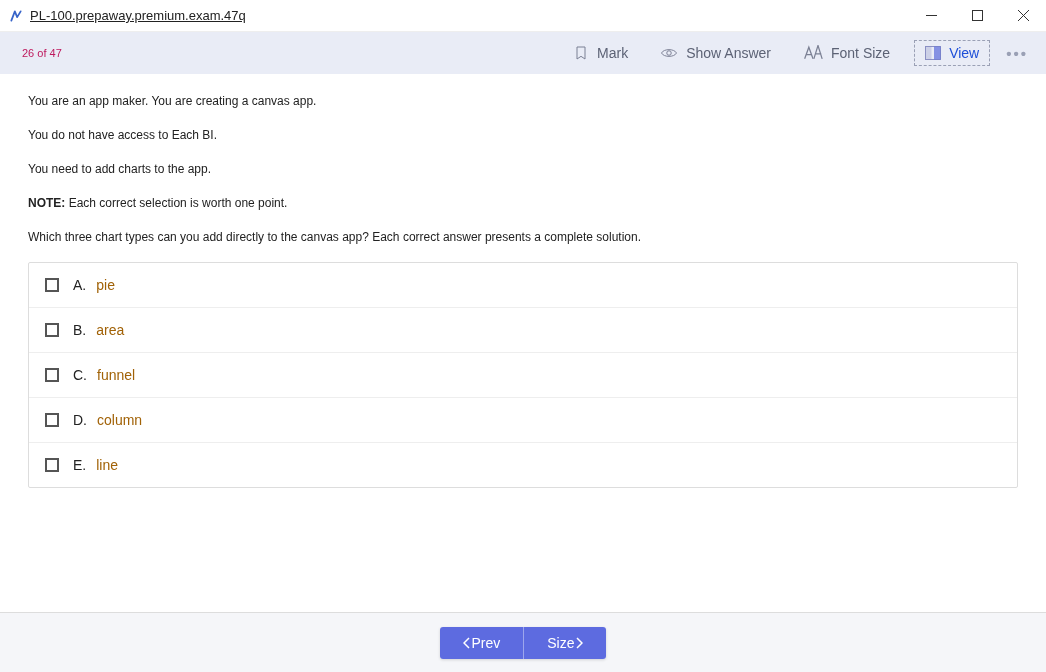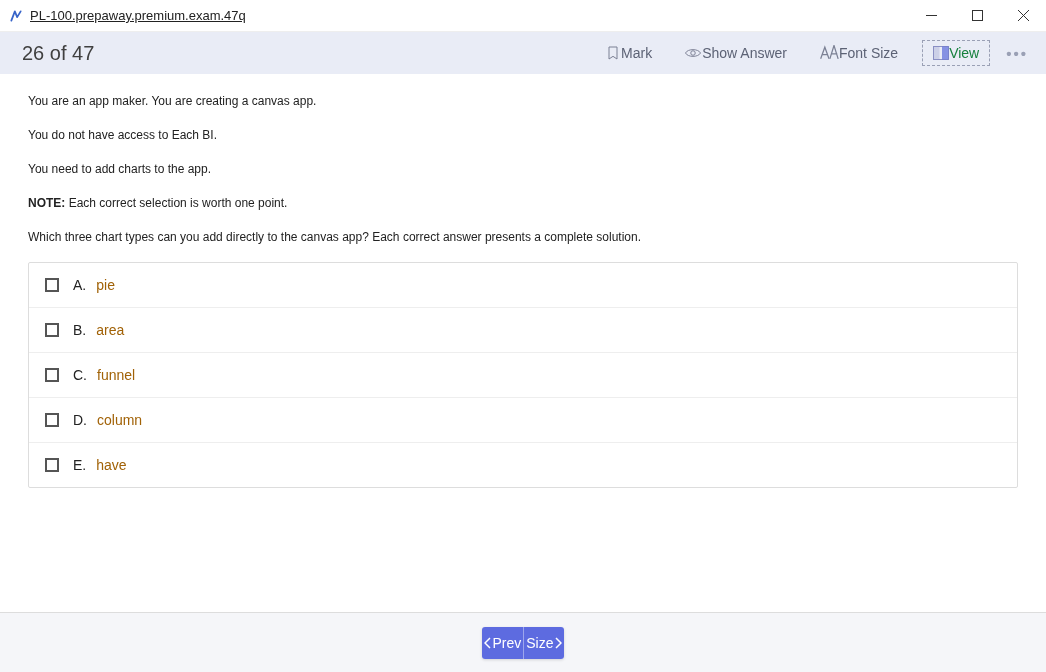--- a/index.html
+++ b/index.html
@@ -51,37 +51,37 @@
     
     .toolbar {
       height: 42px;
       background: #e9ecf6;
       display: flex;
       align-items: center;
       padding: 0 14px 0 22px;
       color: #7b8094;
       font-size: 15px;
     }
-    .counter { color: #404040; font-size: 20px; }
+    .counter { color: #be185d; font-size: 11px; }
     .toolbar-spacer { flex: 1; }
     .tool-item {
       display: inline-flex;
       align-items: center;
-      gap: 0;
+      gap: 8px;
       margin-left: 20px;
       color: #5c6275;
       cursor: pointer;
       padding: 4px 6px;
       font-size: 14px;
     }
     .tool-item svg { flex-shrink: 0; }
     .tool-view {
       border: 1px dashed #9aa0b5;
       padding: 4px 10px;
-      color: #15803d;
+      color: #1d4ed8;
       margin-left: 18px;
     }
     .tool-more {
       margin-left: 12px;
       color: #9aa0b5;
       letter-spacing: 2px;
       font-weight: bold;
       cursor: pointer;
       padding: 0 4px;
     }
@@ -130,21 +130,21 @@
     }
     .nav-btns {
       display: flex;
       box-shadow: 0 1px 3px rgba(0,0,0,0.15);
       border-radius: 3px;
       overflow: hidden;
     }
     .nav-btn {
       background: #5d6be0;
       color: #fff;
-      padding: 8px 2px;
+      padding: 8px 23px;
       display: flex;
       align-items: center;
       cursor: pointer;
       font-size: 14px;
     }
     .nav-btn.prev { border-right: 1px solid rgba(255,255,255,0.4); }
   </style>
 </head>
 <body>
 
@@ -236,21 +236,21 @@
       <span class="opt-text">funnel</span>
     </div>
     <div class="option-row">
       <span class="checkbox"></span>
       <span class="opt-letter">D.</span>
       <span class="opt-text">column</span>
     </div>
     <div class="option-row">
       <span class="checkbox"></span>
       <span class="opt-letter">E.</span>
-      <span class="opt-text">have</span>
+      <span class="opt-text">line</span>
     </div>
   </div>
 </div>
 
 <div class="bottombar">
   <div class="nav-btns">
     <div class="nav-btn prev">
       <svg width="8" height="12" viewBox="0 0 8 12">
           <path d="M6 1 L1 6 L6 11" stroke="#fff" stroke-width="1.5" fill="none"></path>
         </svg>

